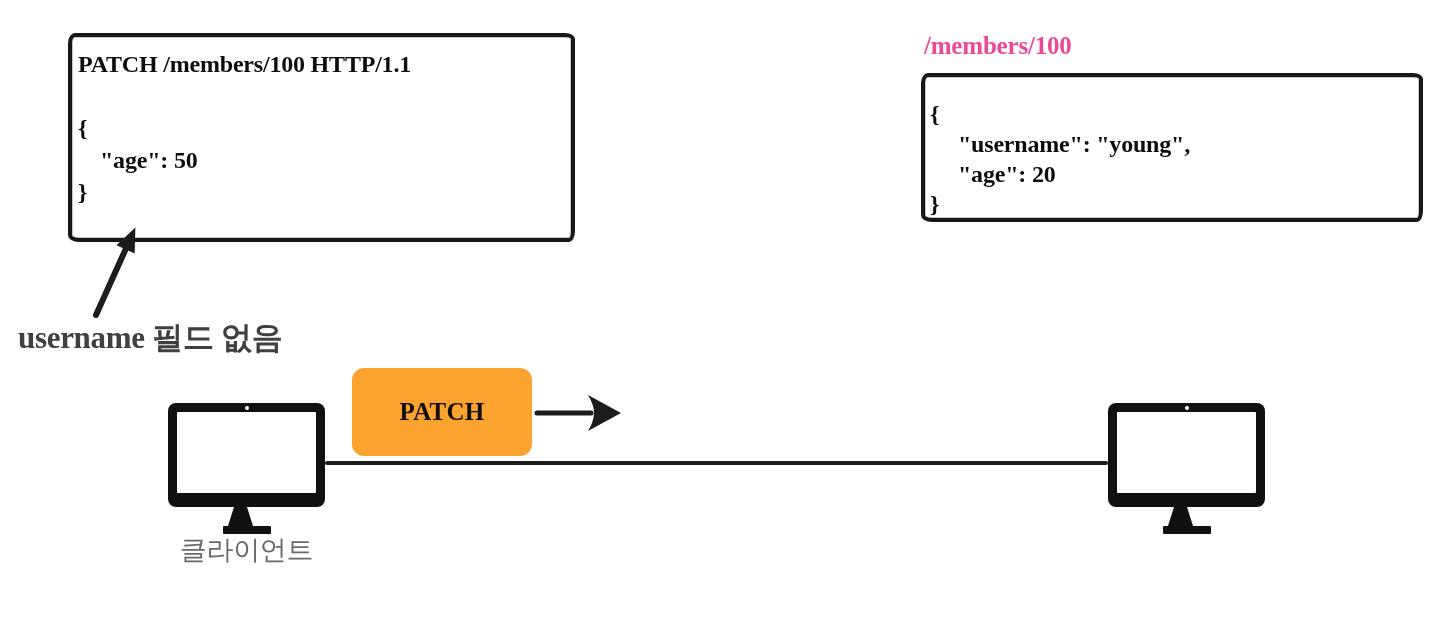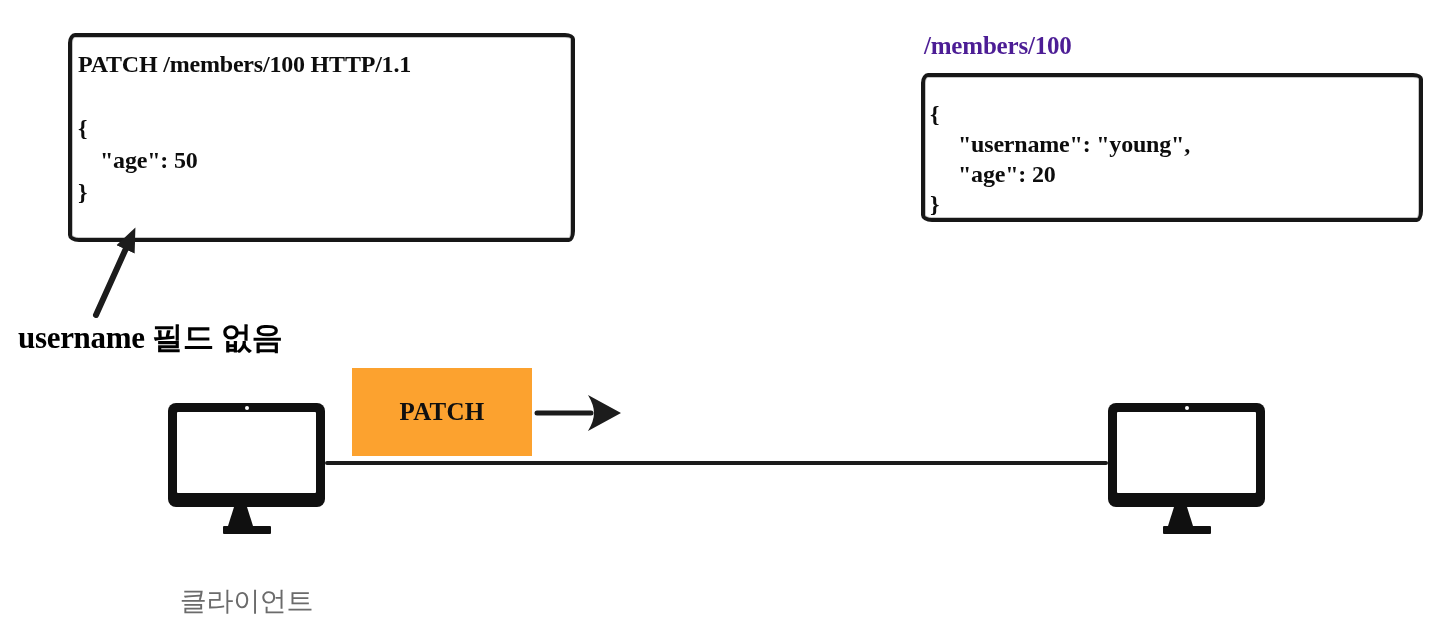--- a/index.html
+++ b/index.html
@@ -23,33 +23,33 @@
     font-weight:700; font-size:24px; line-height:32px; color:#0d0d0d;
     white-space:pre; letter-spacing:-0.2px;
   }
   .resource-box .code-line { line-height:30px; }
   .code-line.indent-sm { padding-left:22px; }
   .code-line.indent-md { padding-left:28px; }
   .code-line.blank { height:32px; }
 
   .resource-title {
     position:absolute; left:924px; top:32px;
-    font-weight:700; font-size:25px; color:#4c1d95; letter-spacing:-0.2px;
+    font-weight:700; font-size:25px; color:#ec4899; letter-spacing:-0.2px;
   }
 
   .annotation-arrow { position:absolute; left:84px; top:222px; width:70px; height:102px; }
   .annotation-text {
     position:absolute; left:18px; top:317px;
-    font-weight:700; font-size:31px; color:#000000; letter-spacing:-0.3px;
+    font-weight:700; font-size:31px; color:#404040; letter-spacing:-0.3px;
     white-space:nowrap;
   }
 
   .method-box {
     position:absolute; left:352px; top:368px; width:180px; height:88px;
-    background:#FCA22F; display:flex; align-items:center; justify-content:center;
+    background:#FCA22F; display:flex; align-items:center; justify-content:center;border-radius:12px;
   }
   .method-label { font-weight:700; font-size:25px; color:#101010; letter-spacing:0.2px; }
 
   .request-arrow { position:absolute; left:533px; top:392px; width:92px; height:42px; }
 
   .connection-line {
     position:absolute; left:325px; top:461px; width:783px; height:4px;
     background:#1b1b1b; border-radius:2px;
   }
 
@@ -59,21 +59,21 @@
   .monitor .camera { position:absolute; top:3px; left:50%; width:4px; height:4px; margin-left:-2px; background:#ffffff; border-radius:50%; }
   .monitor .stand {
     position:absolute; top:104px; left:50%; width:25px; margin-left:-18.5px; height:0;
     border-bottom:19px solid #101010; border-left:6px solid transparent; border-right:6px solid transparent;
   }
   .monitor .base { position:absolute; top:123px; left:50%; width:48px; margin-left:-24px; height:8px; background:#101010; border-radius:1px; }
   .client-monitor { left:168px; top:403px; }
   .server-monitor { left:1108px; top:403px; }
 
   .node-label {
-    position:absolute; top:583px; width:157px; text-align:center;
+    position:absolute; top:532px; width:157px; text-align:center;
     font-size:27px; color:#6b6b6b; letter-spacing:-0.3px; white-space:nowrap;
   }
   .client-label { left:168px; }
   .server-label { left:1108px; }
 </style>
 </head>
 <body>
 
 <div class="canvas">
 

